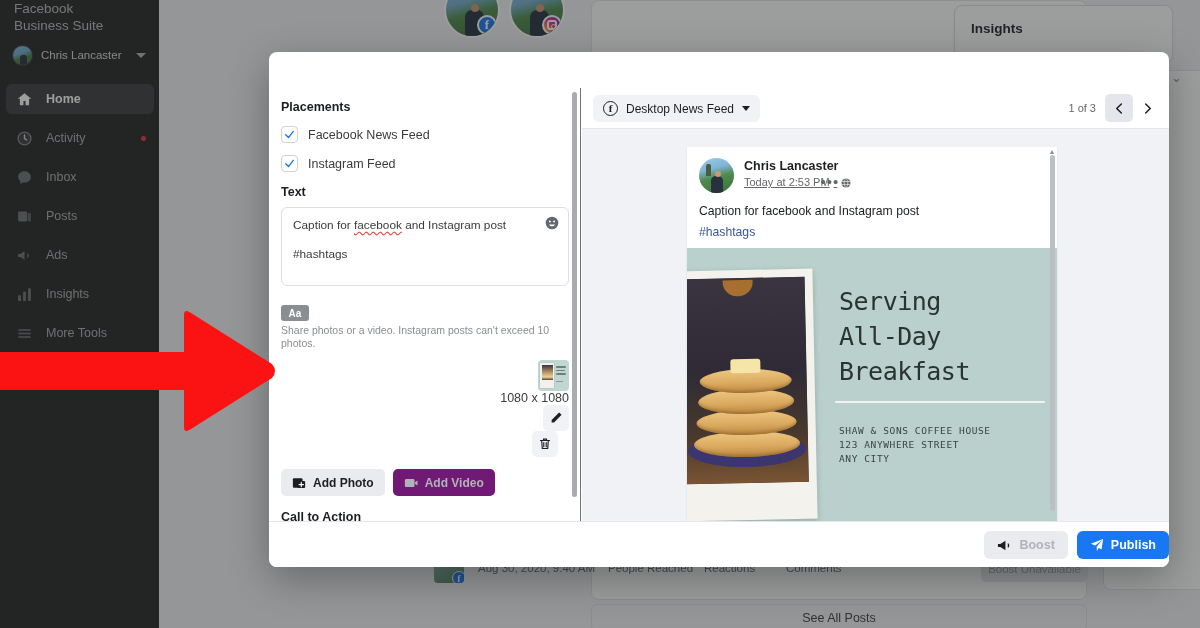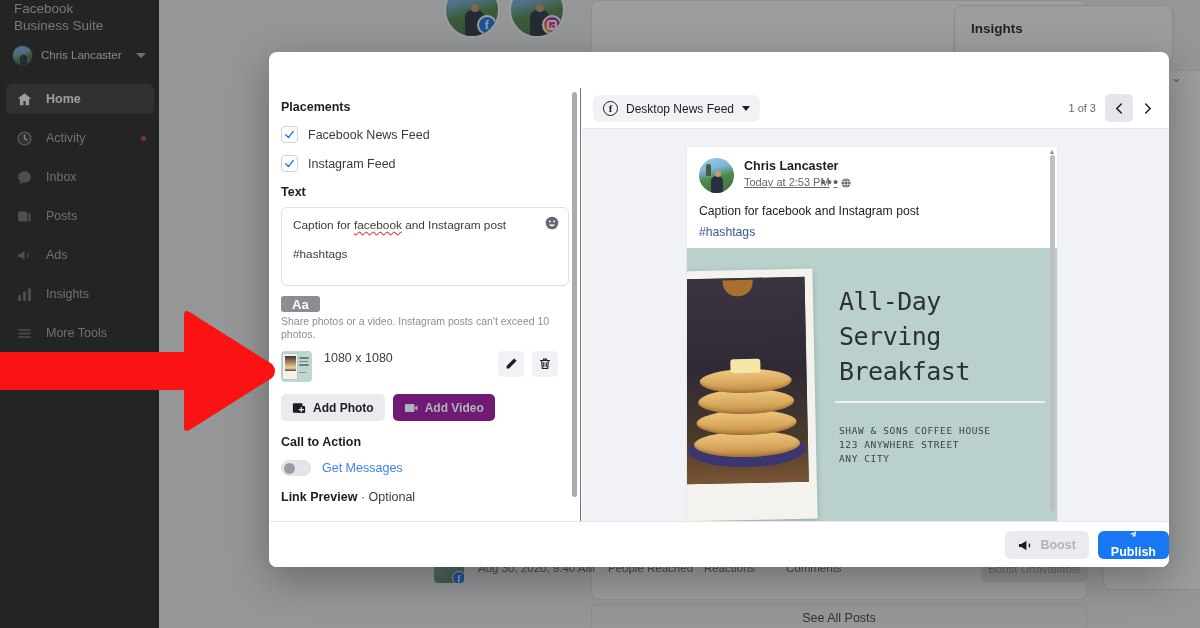--- a/index.html
+++ b/index.html
@@ -157,26 +157,26 @@
   .ta-line1 { position:absolute; left: 11px; top: 10px; font-size: 11.8px; color:#3a3b3c; white-space:nowrap; }
   .ta-line1 .misspell {
     text-decoration: underline; text-decoration-style: wavy;
     text-decoration-color: #e24b4b; text-underline-offset: 2px;
   }
   .ta-line2 { position:absolute; left: 11px; top: 39px; font-size: 11.8px; color:#3a3b3c; }
   .emoji-btn { position:absolute; right: 9px; top: 8px; width: 14px; height: 14px; }
   .emoji-btn svg { width:14px; height:14px; display:block; }
 
   .aa-btn {
-    margin-top: 10px; width: 39px; height: 16px; border-radius: 3px; background:#8a8d91;
+    margin-top: 19px; width: 28px; height: 16px; border-radius: 3px; background:#8a8d91;
     display:flex; align-items:center; justify-content:center;
-    color:#fff; font-size: 13px; font-weight:700; letter-spacing:.2px;
-  }
-
-  .media-row { display:flex; align-items:flex-start; margin-top: 10px; }
+    color:#fff; font-size: 10px; font-weight:700; letter-spacing:.2px;
+  }
+
+  .media-row { display:flex; align-items:flex-end; margin-top: 10px; flex-direction: column; }
   .media-thumb {
     width: 31px; height: 31px; border-radius: 4px; overflow:hidden; position:relative;
     background:#bfd6d1; flex:0 0 auto;
   }
   .media-thumb .polaroid {
     position:absolute; left:2px; top:3px; width:14px; height:25px; background:#f3f1ec;
     box-shadow: 0 0 1px rgba(0,0,0,.25);
   }
   .media-thumb .pimg { position:absolute; left:1.5px; top:1.5px; width:11px; height:15px;
     background: linear-gradient(180deg,#3a3340 0%,#c8a06a 55%,#e8d3a4 80%,#5b3f2c 100%); }
@@ -305,21 +305,21 @@
   }
   .foot-btns { position:absolute; right: 12px; top: 9px; display:flex; align-items:center; gap: 9px; }
   .boost-btn {
     height: 28px; border-radius: 6px; background:#e9ebee; display:flex; align-items:center; gap:7px;
     padding: 0 13px; font-size: 12.5px; font-weight:700; color:#b0b3b8;
   }
   .boost-btn svg { width: 15px; height: 15px; display:block; }
   .publish-group { display:flex; align-items:center; gap: 2px; }
   .publish-btn {
     height: 28px; border-radius: 6px; background:#1877f2; color:#fff; display:flex; align-items:center;
-    gap: 7px; padding: 0 13px; font-size: 12.5px; font-weight:700;flex-direction:column;
+    gap: 7px; padding: 0 13px; font-size: 12.5px; font-weight:700;
   }
   .publish-btn svg { width:14px;height:14px; display:block; }
   .publish-caret {
     width: 28px; height: 28px; border-radius: 6px; background:#1877f2; display:flex;
     align-items:center; justify-content:center;
   }
   .publish-caret .c { width:0;height:0;border-left:5px solid transparent;border-right:5px solid transparent;border-top:5.5px solid #fff; }
 
   
   .arrow { position:absolute; left:0; top: 310px; width: 276px; height: 122px; }
@@ -611,22 +611,22 @@
               <div class="syrup"></div>
               <div class="ph-plate"></div>
               <div class="pk pk1"></div>
               <div class="pk pk2"></div>
               <div class="pk pk3"></div>
               <div class="pk pk4"></div>
               <div class="butter"></div>
             </div>
           </div>
           <div class="promo-title">
+            <div>Serving</div>
             <div>All-Day</div>
-            <div>Serving</div>
             <div>Breakfast</div>
           </div>
           <div class="promo-rule"></div>
           <div class="promo-addr">
             <div>SHAW &amp; SONS COFFEE HOUSE</div>
             <div>123 ANYWHERE STREET</div>
             <div>ANY CITY</div>
           </div>
         </div>
 

